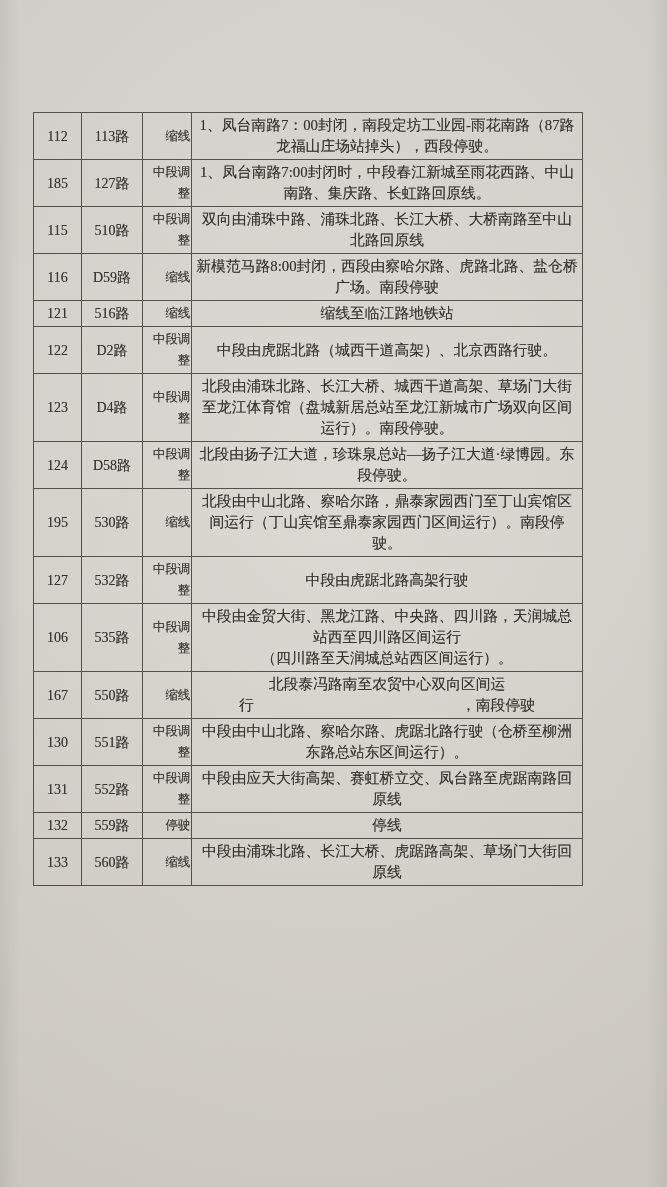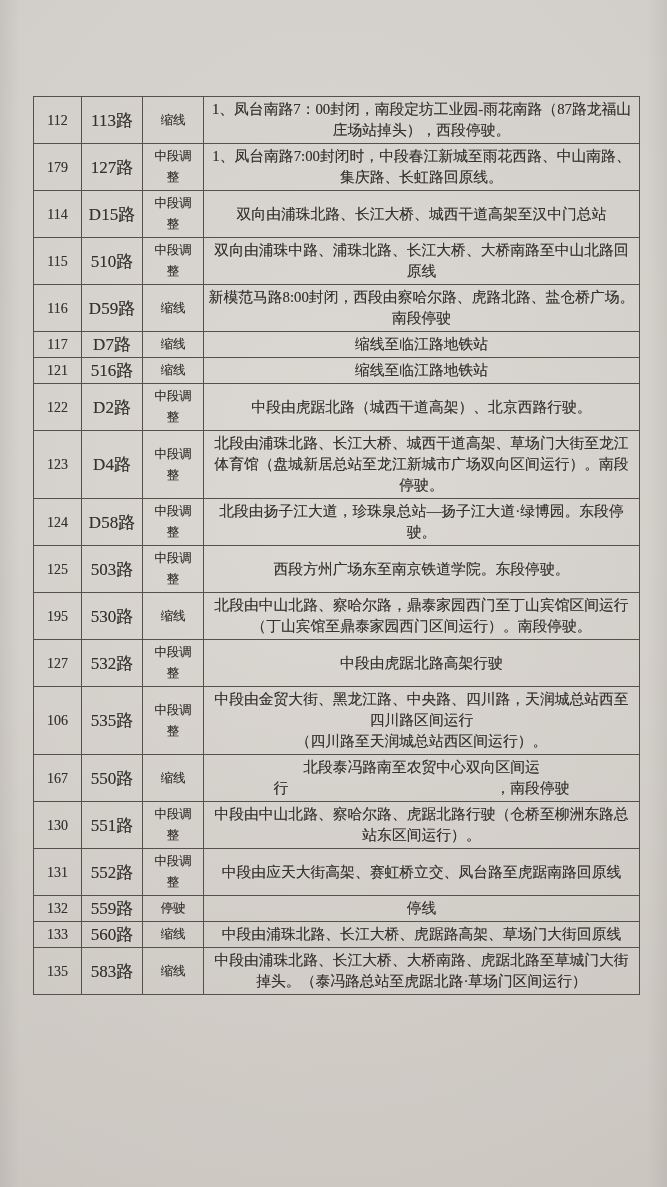--- a/index.html
+++ b/index.html
@@ -7,78 +7,66 @@
     width:667px;height:1187px;overflow:hidden;
     background:
       radial-gradient(ellipse 130% 100% at 50% 42%, rgba(255,255,255,0.10), rgba(0,0,0,0.07) 95%),
       linear-gradient(173deg,#d9d5d0 0%, #d8d4ce 45%, #d4cfc8 100%);
     font-family:"Liberation Serif","DejaVu Serif",serif;
     position:relative;
   }
   .paper-shade{position:absolute;inset:0;pointer-events:none;
     background:linear-gradient(90deg, rgba(0,0,0,0.06) 0%, rgba(0,0,0,0) 3%, rgba(0,0,0,0) 97%, rgba(0,0,0,0.05) 100%);}
   table.route-table{
-    position:absolute;left:33px;top:96px;width:607px;
+    position:absolute;left:33px;top:112px;width:550px;
     border-collapse:collapse;table-layout:fixed;
     color:#35322e;
   }
   .route-table td{
     border:1px solid #55504a;
     padding:2px 4px;
     line-height:21px;
     vertical-align:middle;
     text-shadow:0 0 0.6px rgba(70,64,58,0.55);
   }
   td.c-no{width:39px;text-align:center;font-size:14px;font-family:"Liberation Serif","DejaVu Serif",serif;}
-  td.c-route{width:52px;text-align:center;font-size:17px;}
-  td.c-type{width:46px;text-align:center;font-size:12.5px;padding:2px 7px;letter-spacing:-0.2px;}
+  td.c-route{width:52px;text-align:center;font-size:14px;}
+  td.c-type{width:46px;text-align:right;font-size:12.5px;padding:2px 1px;letter-spacing:-0.2px;}
   td.c-desc{font-size:14.8px;text-align:center;white-space:pre-wrap;word-break:break-all;}
 </style>
 </head>
 <body>
 
 <div class="paper-shade"></div>
 
 <table class="route-table">
   <tbody id="rows">
       <tr>
         <td class="c-no">112</td>
         <td class="c-route">113路</td>
         <td class="c-type">缩线</td>
         <td class="c-desc">1、凤台南路7：00封闭，南段定坊工业园-雨花南路（87路龙福山庄场站掉头），西段停驶。</td>
       </tr>
       <tr>
-        <td class="c-no">179</td>
+        <td class="c-no">185</td>
         <td class="c-route">127路</td>
         <td class="c-type">中段调整</td>
         <td class="c-desc">1、凤台南路7:00封闭时，中段春江新城至雨花西路、中山南路、集庆路、长虹路回原线。</td>
-      </tr>
-      <tr>
-        <td class="c-no">114</td>
-        <td class="c-route">D15路</td>
-        <td class="c-type">中段调整</td>
-        <td class="c-desc">双向由浦珠北路、长江大桥、城西干道高架至汉中门总站</td>
       </tr>
       <tr>
         <td class="c-no">115</td>
         <td class="c-route">510路</td>
         <td class="c-type">中段调整</td>
         <td class="c-desc">双向由浦珠中路、浦珠北路、长江大桥、大桥南路至中山北路回原线</td>
       </tr>
       <tr>
         <td class="c-no">116</td>
         <td class="c-route">D59路</td>
         <td class="c-type">缩线</td>
         <td class="c-desc">新模范马路8:00封闭，西段由察哈尔路、虎路北路、盐仓桥广场。南段停驶</td>
-      </tr>
-      <tr>
-        <td class="c-no">117</td>
-        <td class="c-route">D7路</td>
-        <td class="c-type">缩线</td>
-        <td class="c-desc">缩线至临江路地铁站</td>
       </tr>
       <tr>
         <td class="c-no">121</td>
         <td class="c-route">516路</td>
         <td class="c-type">缩线</td>
         <td class="c-desc">缩线至临江路地铁站</td>
       </tr>
       <tr>
         <td class="c-no">122</td>
         <td class="c-route">D2路</td>
@@ -89,26 +77,20 @@
         <td class="c-no">123</td>
         <td class="c-route">D4路</td>
         <td class="c-type">中段调整</td>
         <td class="c-desc">北段由浦珠北路、长江大桥、城西干道高架、草场门大街至龙江体育馆（盘城新居总站至龙江新城市广场双向区间运行）。南段停驶。</td>
       </tr>
       <tr>
         <td class="c-no">124</td>
         <td class="c-route">D58路</td>
         <td class="c-type">中段调整</td>
         <td class="c-desc">北段由扬子江大道，珍珠泉总站—扬子江大道·绿博园。东段停驶。</td>
-      </tr>
-      <tr>
-        <td class="c-no">125</td>
-        <td class="c-route">503路</td>
-        <td class="c-type">中段调整</td>
-        <td class="c-desc">西段方州广场东至南京铁道学院。东段停驶。</td>
       </tr>
       <tr>
         <td class="c-no">195</td>
         <td class="c-route">530路</td>
         <td class="c-type">缩线</td>
         <td class="c-desc">北段由中山北路、察哈尔路，鼎泰家园西门至丁山宾馆区间运行（丁山宾馆至鼎泰家园西门区间运行）。南段停驶。</td>
       </tr>
       <tr>
         <td class="c-no">127</td>
         <td class="c-route">532路</td>
@@ -146,20 +128,14 @@
         <td class="c-route">559路</td>
         <td class="c-type">停驶</td>
         <td class="c-desc">停线</td>
       </tr>
       <tr>
         <td class="c-no">133</td>
         <td class="c-route">560路</td>
         <td class="c-type">缩线</td>
         <td class="c-desc">中段由浦珠北路、长江大桥、虎踞路高架、草场门大街回原线</td>
       </tr>
-      <tr>
-        <td class="c-no">135</td>
-        <td class="c-route">583路</td>
-        <td class="c-type">缩线</td>
-        <td class="c-desc">中段由浦珠北路、长江大桥、大桥南路、虎踞北路至草城门大街掉头。（泰冯路总站至虎踞北路·草场门区间运行）</td>
-      </tr>
     </tbody>
 </table>
 
 </body></html>

